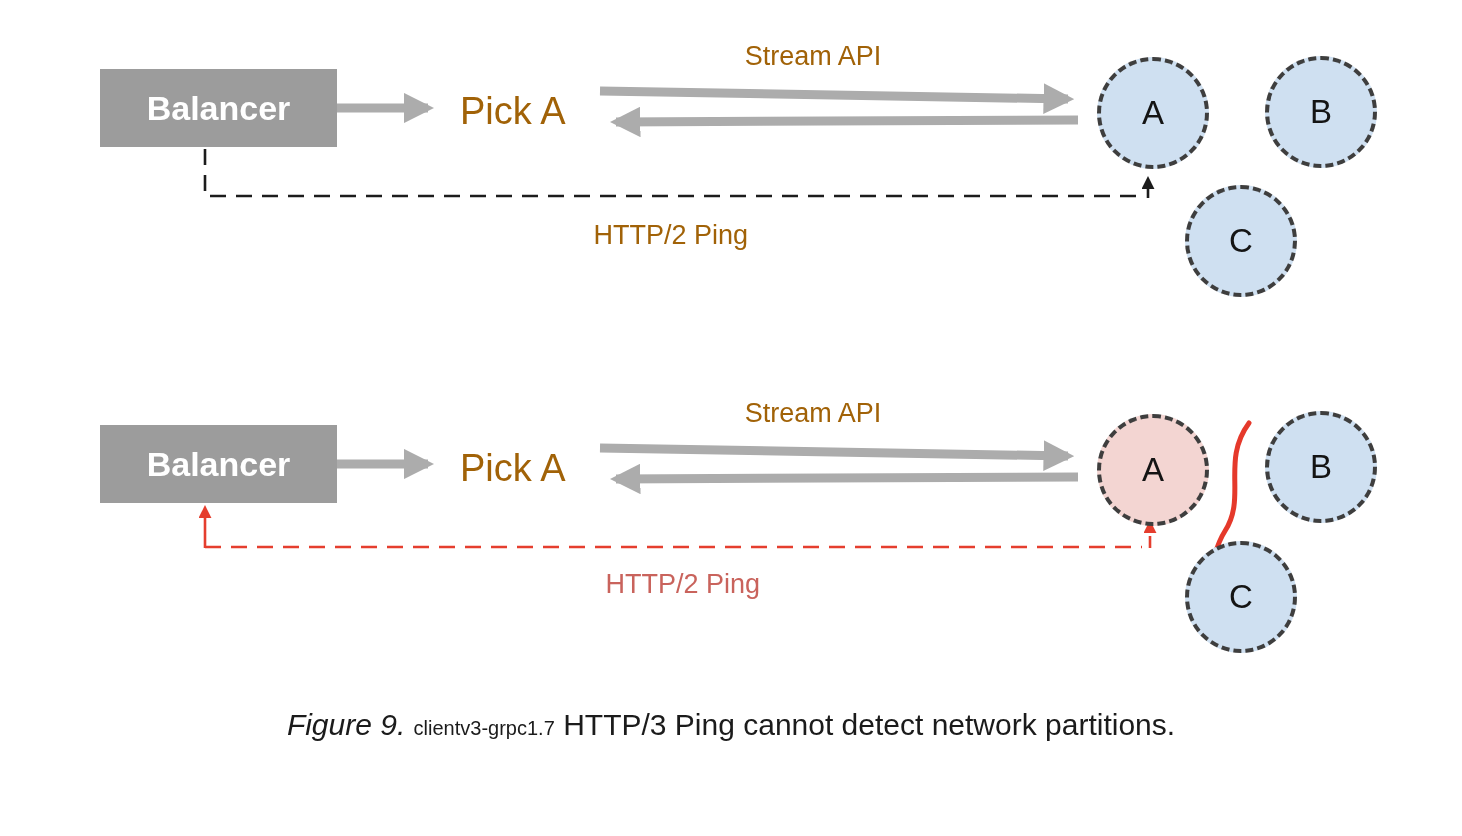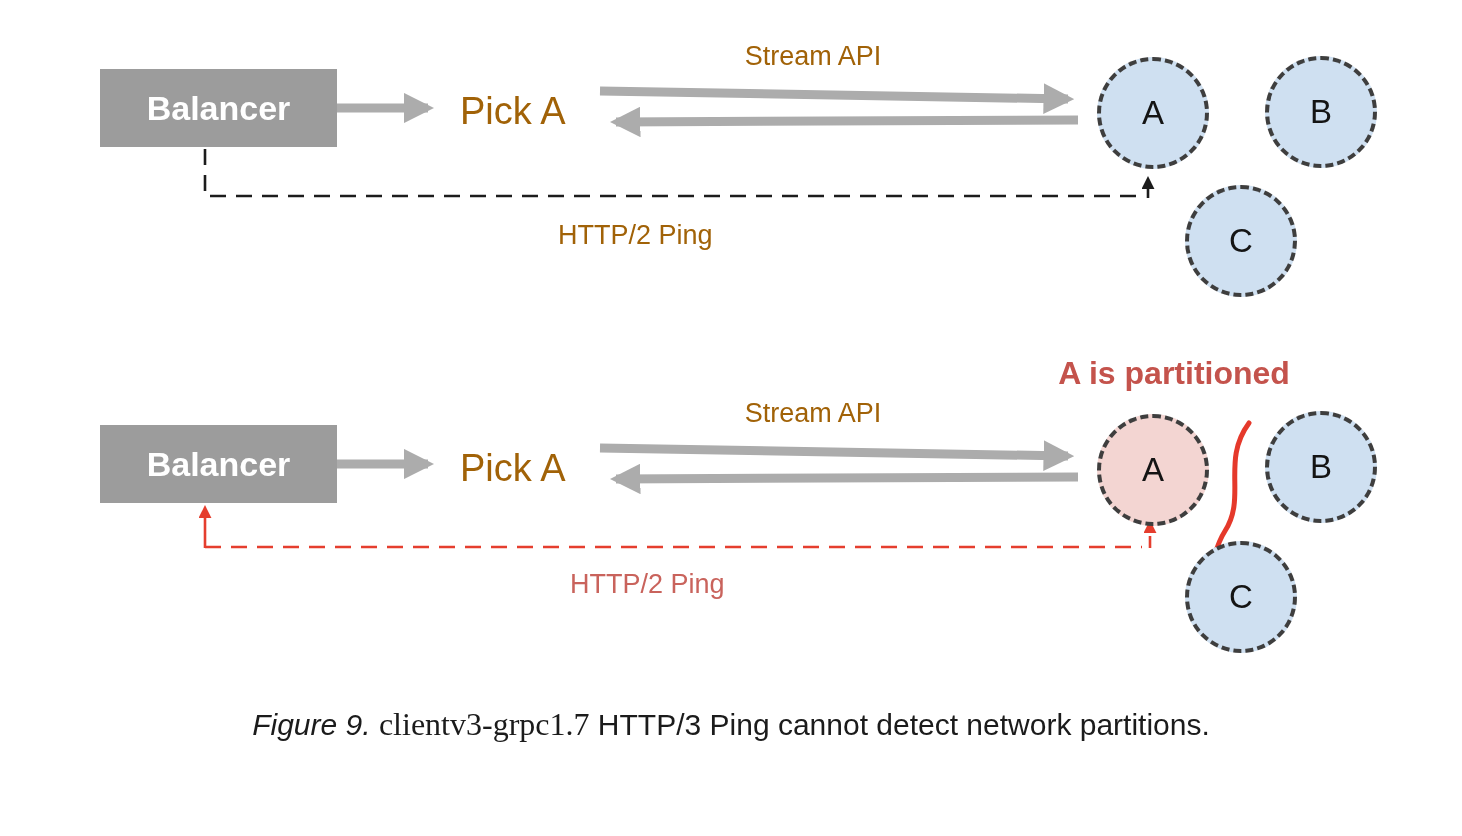--- a/index.html
+++ b/index.html
@@ -42,36 +42,36 @@
   .node.pink { background:#f3d5d2; }
 
   
   .lbl { position:absolute; color:#a16207; white-space:nowrap; }
   .pick { font-size:38px; }
   .pick.top { left:460px; top:90px; }
   .pick.bottom { left:460px; top:447px; }
   .stream { font-size:27px; width:170px; text-align:center; }
   .stream.top { left:728px; top:41px; }
   .stream.bottom { left:728px; top:398px; }
-  .ping { font-size:27px; width:190px; text-align:left; }
+  .ping { font-size:27px; width:190px; text-align:right; }
   .ping.top { left:558px; top:220px; }
   .ping.bottom { left:570px; top:569px; color:#c9635c; }
   .partition-title {
     position:absolute; left:1018px; top:355px; width:312px;
     text-align:center; font-weight:bold; font-size:32px; color:#c4534c;
     white-space:nowrap;
   }
 
   
   .caption {
     position:absolute; left:0; right:0; top:704px;
     text-align:center; font-size:30px; line-height:41px; color:#1b1b1b;
   }
   .caption .fig { font-style:italic; }
-  .caption .code { font-family:Liberation Serif, serif; font-size:32px; }
+  .caption .code { font-family:Liberation Sans, sans-serif; font-size:20px; }
 </style>
 </head>
 <body>
 
 <div class="canvas">
 
   <svg class="overlay" width="1462" height="836" viewBox="0 0 1462 836">
     <defs>
       <marker id="ah-gray" viewBox="0 0 10 10" refX="8" refY="5" markerWidth="3.4" markerHeight="3.4" orient="auto">
         <path d="M0,0 L10,5 L0,10 z" fill="#acacac"></path>
@@ -108,21 +108,20 @@
   <div class="lbl pick top">Pick A</div>
 
   <div class="lbl stream top">Stream API</div>
 
   <div class="lbl ping top">HTTP/2 Ping</div>
 
   <div class="node" style="left:1097px; top:57px;">A</div>
   <div class="node" style="left:1265px; top:56px;">B</div>
   <div class="node" style="left:1185px; top:185px;">C</div>
 
-  <div class="partition-title">A is partitioned</div>
 
   <div class="balancer bottom">Balancer</div>
 
   <div class="lbl pick bottom">Pick A</div>
 
   <div class="lbl stream bottom">Stream API</div>
 
   <div class="lbl ping bottom">HTTP/2 Ping</div>
 
   <div class="node pink" style="left:1097px; top:414px;">A</div>

